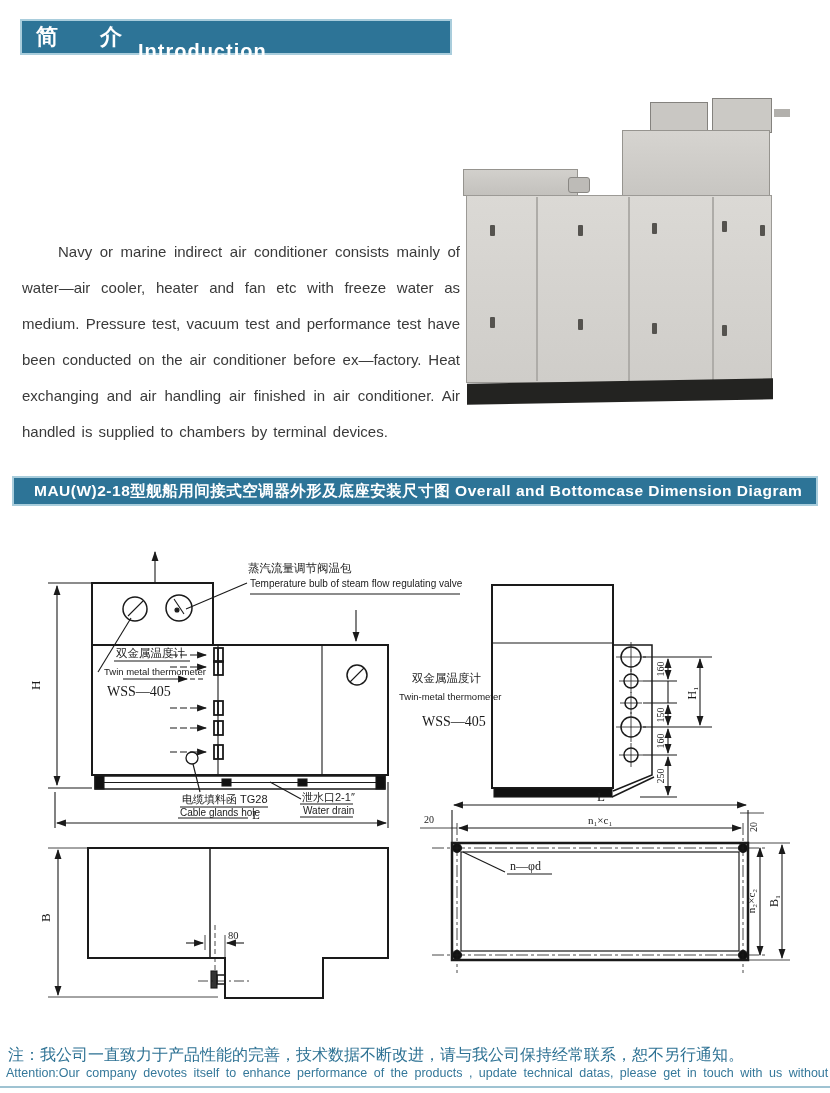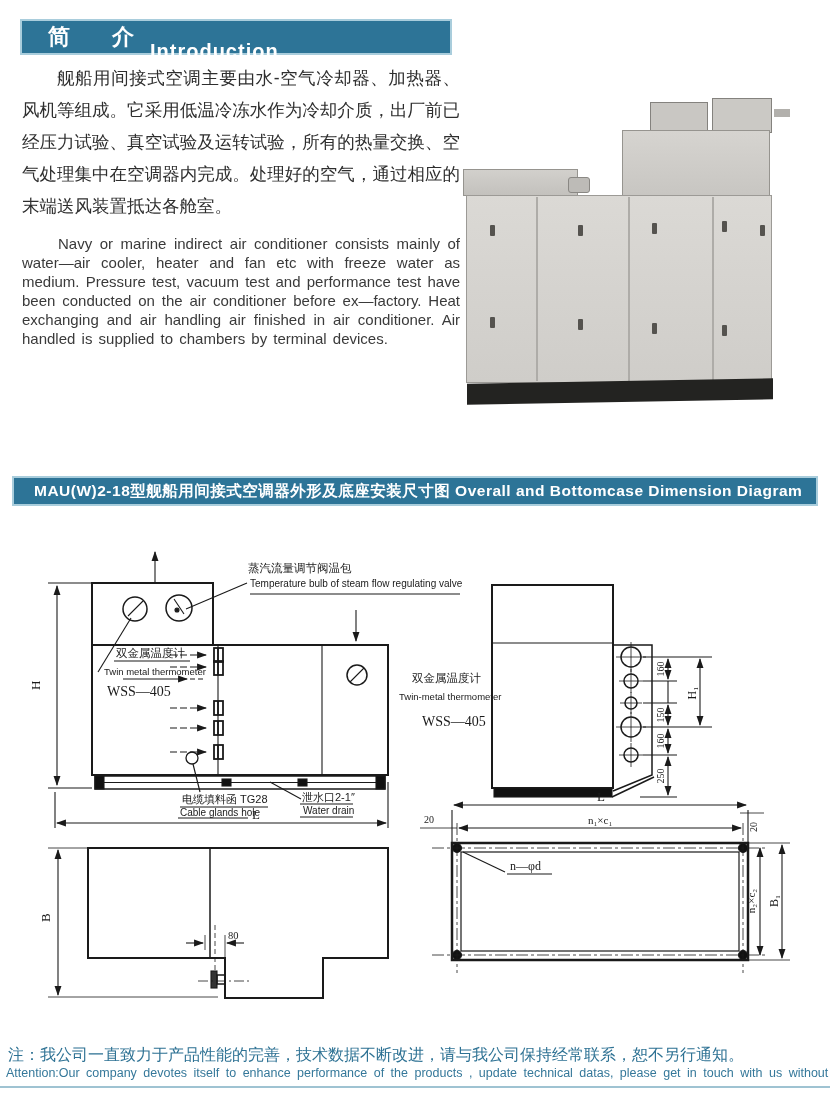--- a/index.html
+++ b/index.html
@@ -3,30 +3,30 @@
 <meta charset="utf-8">
 <style>
   html,body{margin:0;padding:0;background:#e8e8e8;}
   .page{position:relative;width:830px;height:1093px;background:#ffffff;overflow:hidden;
         font-family:"Liberation Sans",sans-serif;color:#333;}
   .abs{position:absolute;}
 
   
   .bar{background:#2d7497;border:2px solid #a9cddc;color:#fff;box-sizing:border-box;
        display:flex;align-items:center;}
-  .bar1{left:20px;top:19px;width:432px;height:36px;padding-left:26px;}
+  .bar1{left:20px;top:19px;width:432px;height:36px;padding-left:14px;}
   .bar1 .cn{font-size:22px;font-weight:bold;letter-spacing:10px;}
   .bar1 .en{font-size:20px;font-weight:bold;margin-left:6px;letter-spacing:1px;margin-top:28px;}
   .bar2{left:12px;top:476px;width:806px;height:30px;padding-left:20px;}
   .bar2 .t{font-size:15.5px;font-weight:bold;letter-spacing:.5px;white-space:nowrap;}
 
   
   .para-cn{left:22px;top:62px;width:438px;font-size:17.5px;line-height:32px;
            text-align:justify;text-indent:2em;color:#2e2e2e;}
-  .para-en{left:22px;top:234px;width:438px;font-size:15px;line-height:19px;
+  .para-en{left:22px;top:234px;width:438px;font-size:15px;line-height:36px;
            text-align:justify;text-indent:2.4em;color:#3a3a3a;word-spacing:2px;}
 
   
   .foot-cn{left:8px;top:1045px;width:816px;font-size:16px;font-weight:normal;color:#2e7294;}
   .foot-en{left:6px;top:1066px;width:822px;font-size:12.5px;color:#35789a;word-spacing:3px;white-space:nowrap;}
   .foot-line{left:0;top:1086px;width:830px;height:2px;background:#9fc3d2;}
 
   
   .photo{left:460px;top:85px;width:370px;height:325px;}
   .photo div{position:absolute;box-sizing:border-box;}
@@ -44,21 +44,20 @@
 </head>
 <body>
 
 <div class="page">
 
   <div class="abs bar bar1">
     <span class="cn">简　介</span>
     <span class="en">Introduction</span>
   </div>
 
-  <div class="abs para-cn">舰船用间接式空调主要由水-空气冷却器、加热器、风机等组成。它采用低温冷冻水作为冷却介质，出厂前已经压力试验、真空试验及运转试验，所有的热量交换、空气处理集中在空调器内完成。处理好的空气，通过相应的末端送风装置抵达各舱室。</div>
   <div class="abs para-en">Navy or marine indirect air conditioner consists mainly of water—air cooler, heater and fan etc with freeze water as medium. Pressure test, vacuum test and performance test have been conducted on the air conditioner before ex—factory. Heat exchanging and air handling air finished in air conditioner. Air handled is supplied to chambers by terminal devices.</div>
 
   <div class="abs photo">
     <div class="ph-boxa"></div>
     <div class="ph-boxb"></div>
     <div class="ph-stub"></div>
     <div class="ph-tower"></div>
     <div class="ph-topleft"></div>
     <div class="ph-valve"></div>
     <div class="ph-cab"></div>

